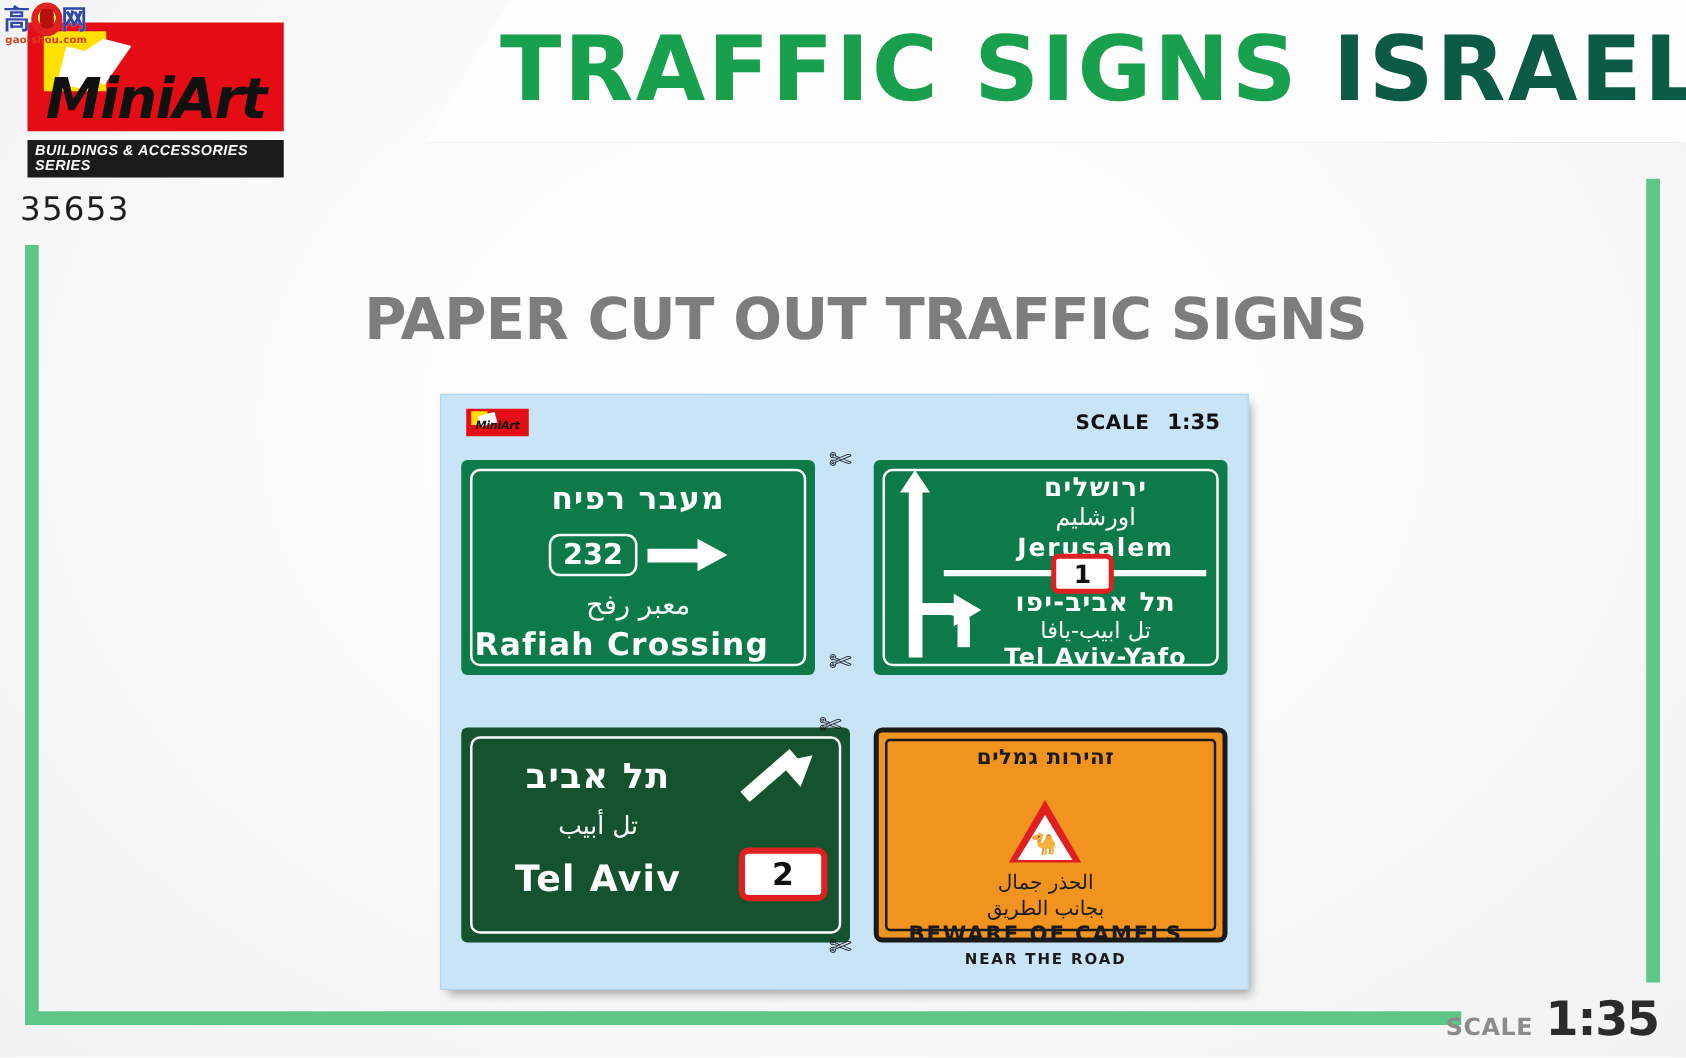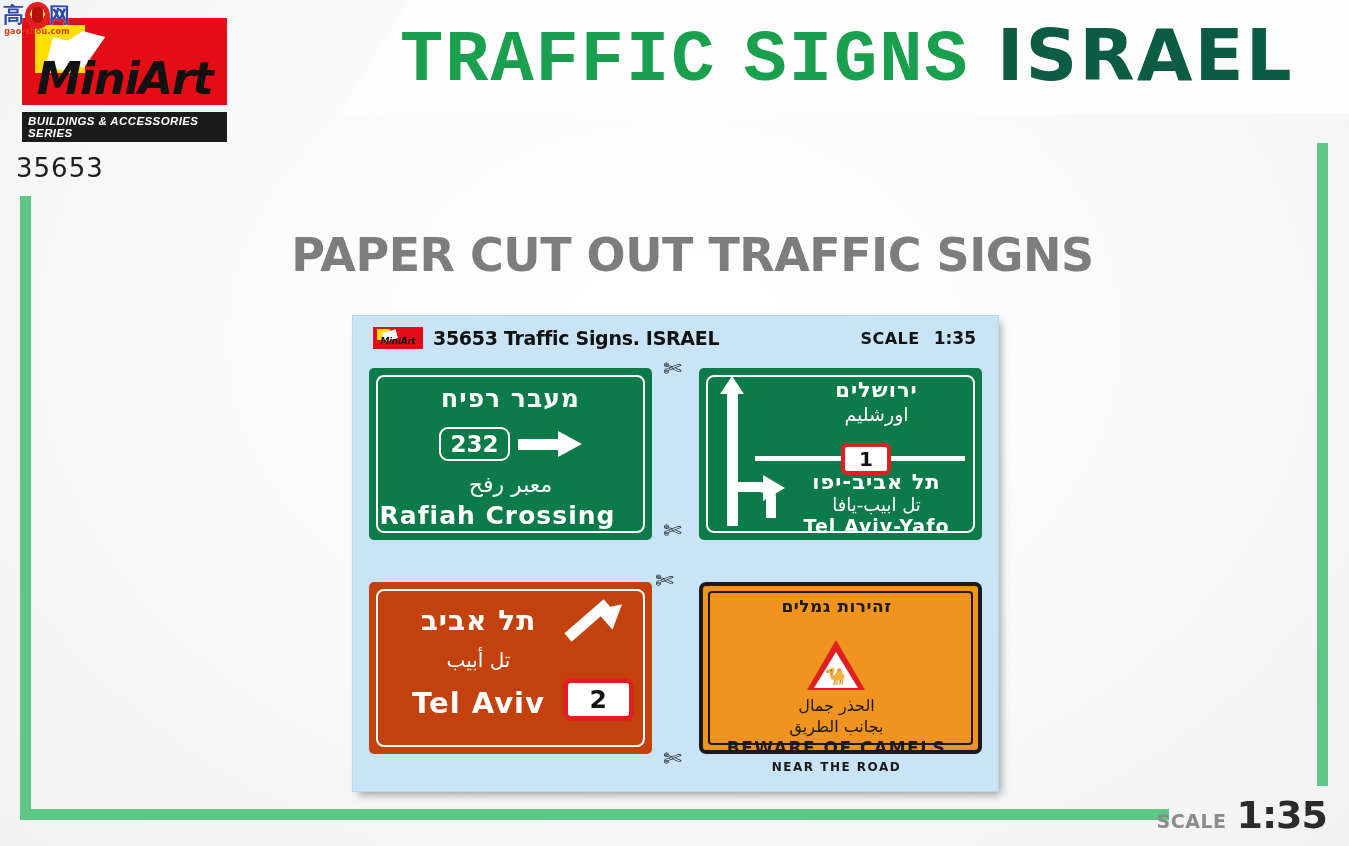--- a/index.html
+++ b/index.html
@@ -83,21 +83,21 @@
     clip-path:polygon(68px 0, 1009px 0, 1009px 114px, 0 114px);
     box-shadow:0 5px 9px -3px rgba(0,0,0,.30);
     z-index:15;
   }
   .banner-title{
     position:absolute;left:60px;top:12px;right:10px;
     font-family:"DejaVu Sans", sans-serif;
     font-size:72px;line-height:86px;font-weight:bold;
     letter-spacing:2px;white-space:nowrap;
   }
-  .t-green{color:#19a04e;font-family:Liberation Mono, monospace;}
+  .t-green{color:#19a04e;}
   .t-dark{color:#0c5c45;}
 
   
   .frame-left{
     position:absolute;left:20px;top:196px;width:11px;height:624px;
     background:#5ec788;z-index:5;
   }
   .frame-bottom{
     position:absolute;left:20px;top:809px;width:1149px;height:11px;
     background:#5ec788;z-index:5;
@@ -172,21 +172,21 @@
   .c-bl{left:16px;top:222px;}
   .c-br{left:346px;top:222px;}
 
   .sign{position:relative;width:283px;height:172px;border-radius:5px;}
   .sign .inner{
     position:absolute;left:7px;top:7px;right:7px;bottom:7px;
     border:2.5px solid #ffffff;border-radius:8px;
   }
 
   .sign-green{background:#0d7a4a;}
-  .sign-blue{background:#c2410c;}
+  .sign-blue{background:#14532d;padding-left:28px;}
   .sign-orange{background:#f0941f;border:4px solid #1a1a1a;width:275px;height:164px;border-radius:7px;}
   .sign-orange .inner{border:2.5px solid #1a1a1a;border-radius:4px;left:5px;top:5px;right:5px;bottom:5px;}
 
   .he,.ar,.en{color:#ffffff;text-align:center;white-space:nowrap;}
   .he{font-family:"DejaVu Sans", sans-serif;direction:rtl;}
   .ar{font-family:"DejaVu Sans", sans-serif;direction:rtl;}
   .en{font-family:"DejaVu Sans", sans-serif;}
 
   
   .s1-he{position:absolute;left:0;top:16px;width:283px;font-size:25px;font-weight:bold;letter-spacing:1px;}
@@ -339,21 +339,20 @@
   </div>
 
   <div class="sheet">
 
     <div class="sheet-head">
       <div class="mini-logo">
         <div class="ly"></div>
         <div class="lw"></div>
         <div class="lt">MiniArt</div>
       </div>
-      <div class="sheet-title">35653 Traffic Signs. ISRAEL</div>
       <div class="sheet-scale">
         <span class="s1">SCALE</span>
         <span class="s2">1:35</span>
       </div>
     </div>
 
     <div class="grid">
 
       <div class="cell c-tl">
         <div class="sign sign-green">
@@ -375,20 +374,21 @@
         <div class="sign sign-green">
           <div class="inner"></div>
           <div class="s2-arrowup"></div>
           <div class="s2-arrowup-head"></div>
           <div class="s2-branch">
             <div class="curve"></div>
               <div class="bhead"></div>
           </div>
           <div class="he s2-he1">ירושלים</div>
           <div class="ar s2-ar1">اورشليم</div>
+          <div class="en s2-en1">Jerusalem</div>
           <div class="s2-rule"></div>
           <div class="badge-1">1</div>
           <div class="he s2-he2">תל אביב-יפו</div>
           <div class="ar s2-ar2">تل ابيب-يافا</div>
           <div class="en s2-en2">Tel Aviv-Yafo</div>
         </div>
       </div>
 
       <div class="cell c-bl">
         <div class="sign sign-blue">

